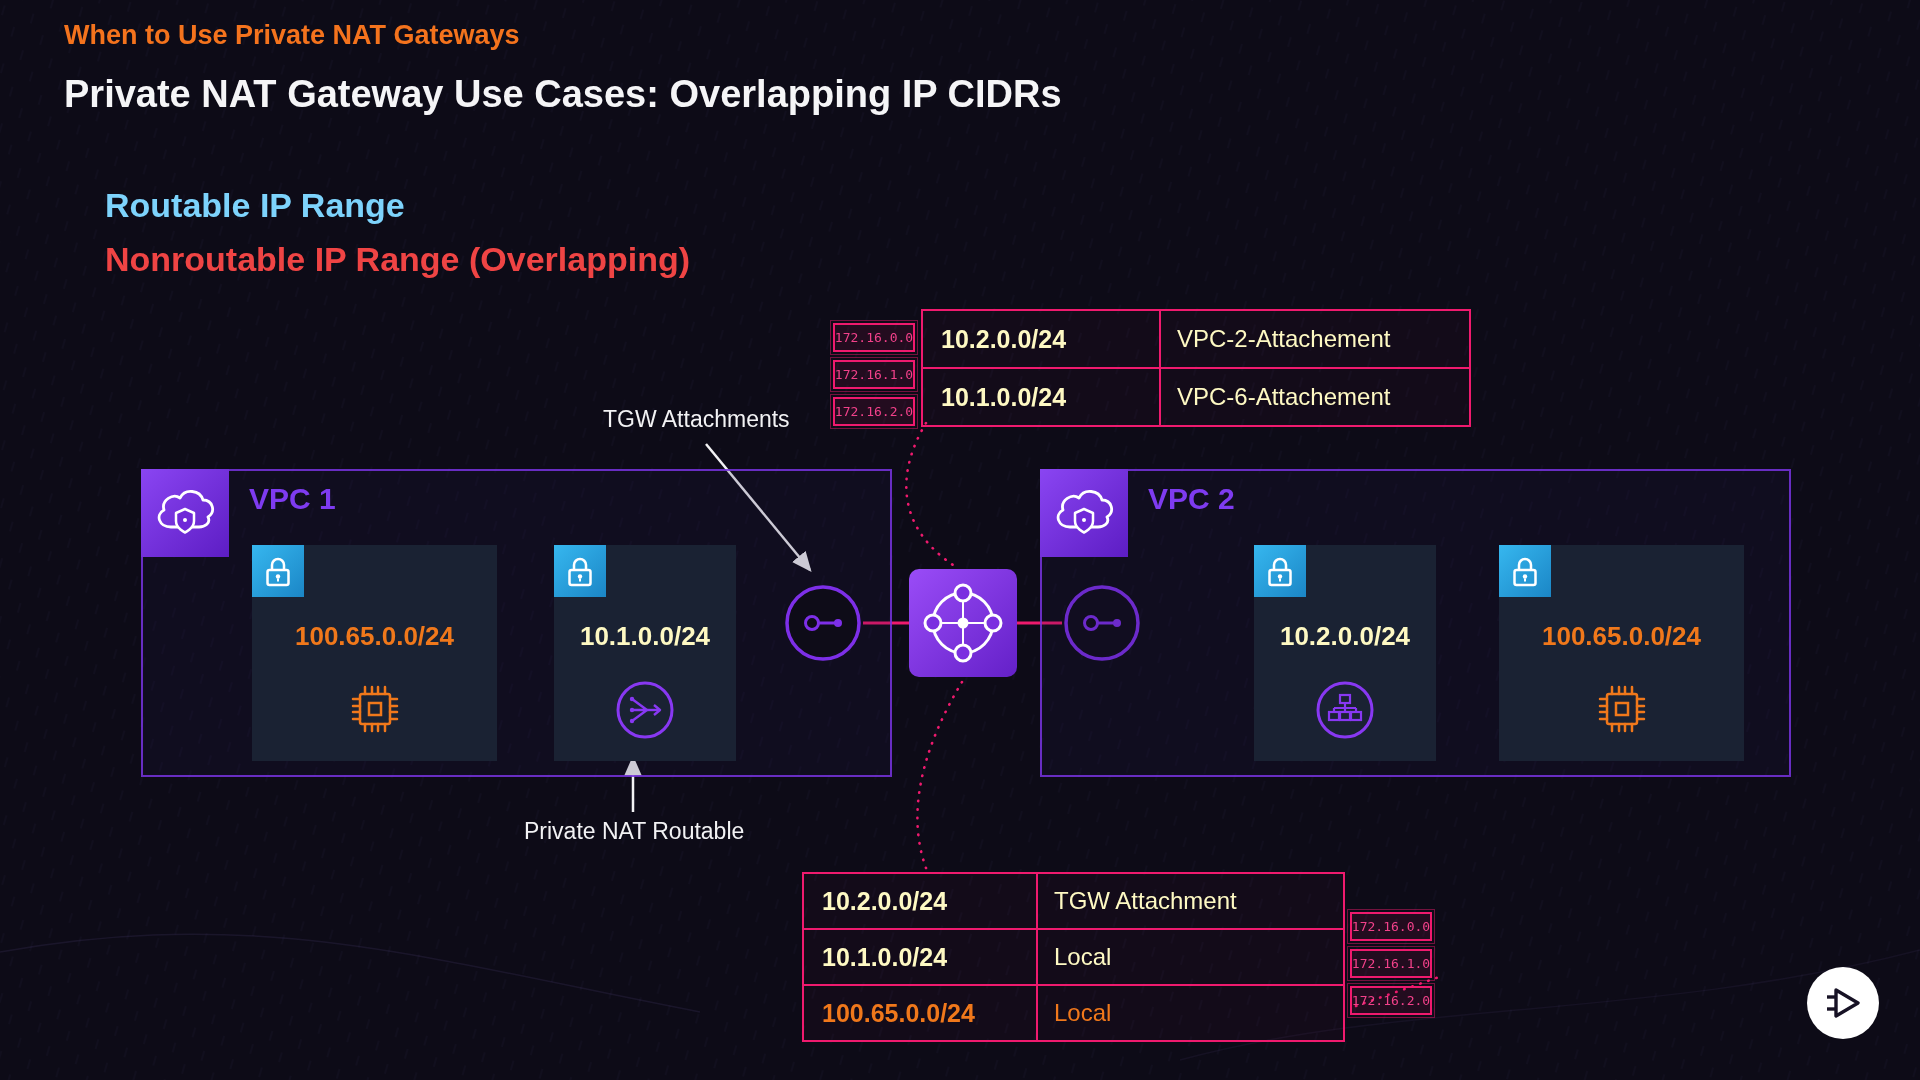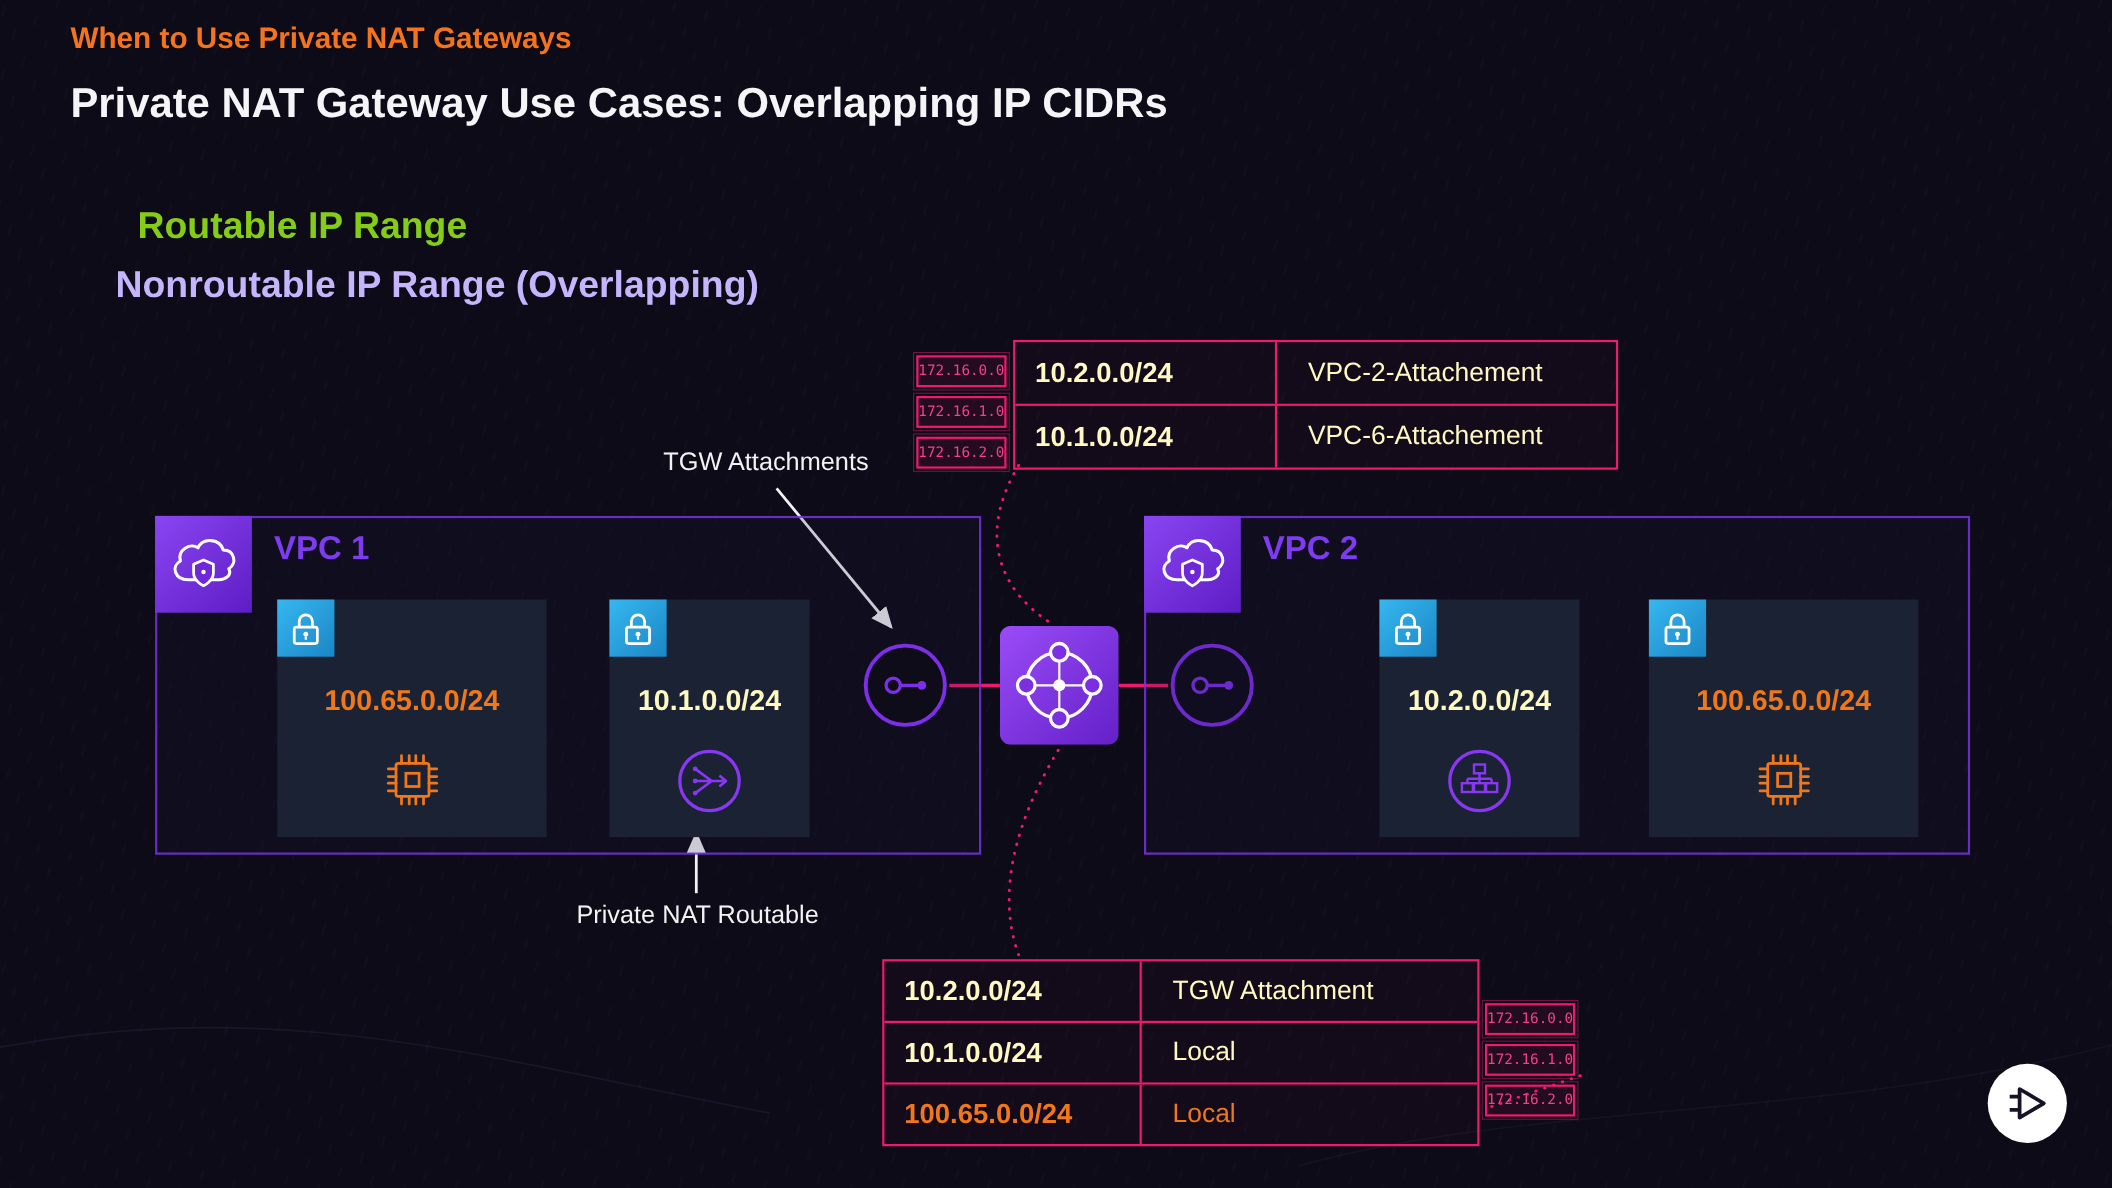--- a/index.html
+++ b/index.html
@@ -4,28 +4,28 @@
 <style>
   html,body{margin:0;padding:0;background:#0d0b17;}
   .slide{
     position:relative;width:1920px;height:1080px;background:#0d0b17;
     overflow:hidden;font-family:"Liberation Sans",sans-serif;
   }
   .abs{position:absolute;}
   
   .kicker{left:64px;top:20px;font-size:27px;font-weight:bold;color:#f4731d;}
   .title{left:64px;top:57px;font-size:38px;font-weight:bold;color:#f5f5f7;margin-top:16px;}
-  .legend-green{left:105px;top:186px;font-size:34px;font-weight:bold;color:#84cc16;margin-left:20px;}
-  .legend-orange{left:105px;top:240px;font-size:34px;font-weight:bold;color:#c4b5fd;}
+  .legend-green{left:105px;top:186px;font-size:34px;font-weight:bold;color:#7dd3fc;}
+  .legend-orange{left:105px;top:240px;font-size:34px;font-weight:bold;color:#ef4444;}
   
   .rt{border:2px solid #ef1a6e;background:rgba(239,26,110,0.03);}
   .rt-row{display:flex;border-top:2px solid #ef1a6e;}
   .rt-row:first-child{border-top:none;}
   .rt-dest{display:flex;align-items:center;padding-left:18px;font-size:25px;font-weight:bold;}
-  .rt-target{flex:1;border-left:2px solid #ef1a6e;display:flex;align-items:center;padding-left:28px;font-size:24px;}
+  .rt-target{flex:1;border-left:2px solid #ef1a6e;display:flex;align-items:center;padding-left:16px;font-size:24px;}
   .rt-top{left:921px;top:309px;width:546px;}
   .rt-top .rt-row{height:56px;}
   .rt-top .rt-dest{width:218px;}
   .rt-bottom{left:802px;top:872px;width:539px;}
   .rt-bottom .rt-row{height:54px;}
   .rt-bottom .rt-dest{width:214px;}
   .tone-green{color:#fef9c3;}
   .tone-orange{color:#f0781b;}
   
   .chip{

